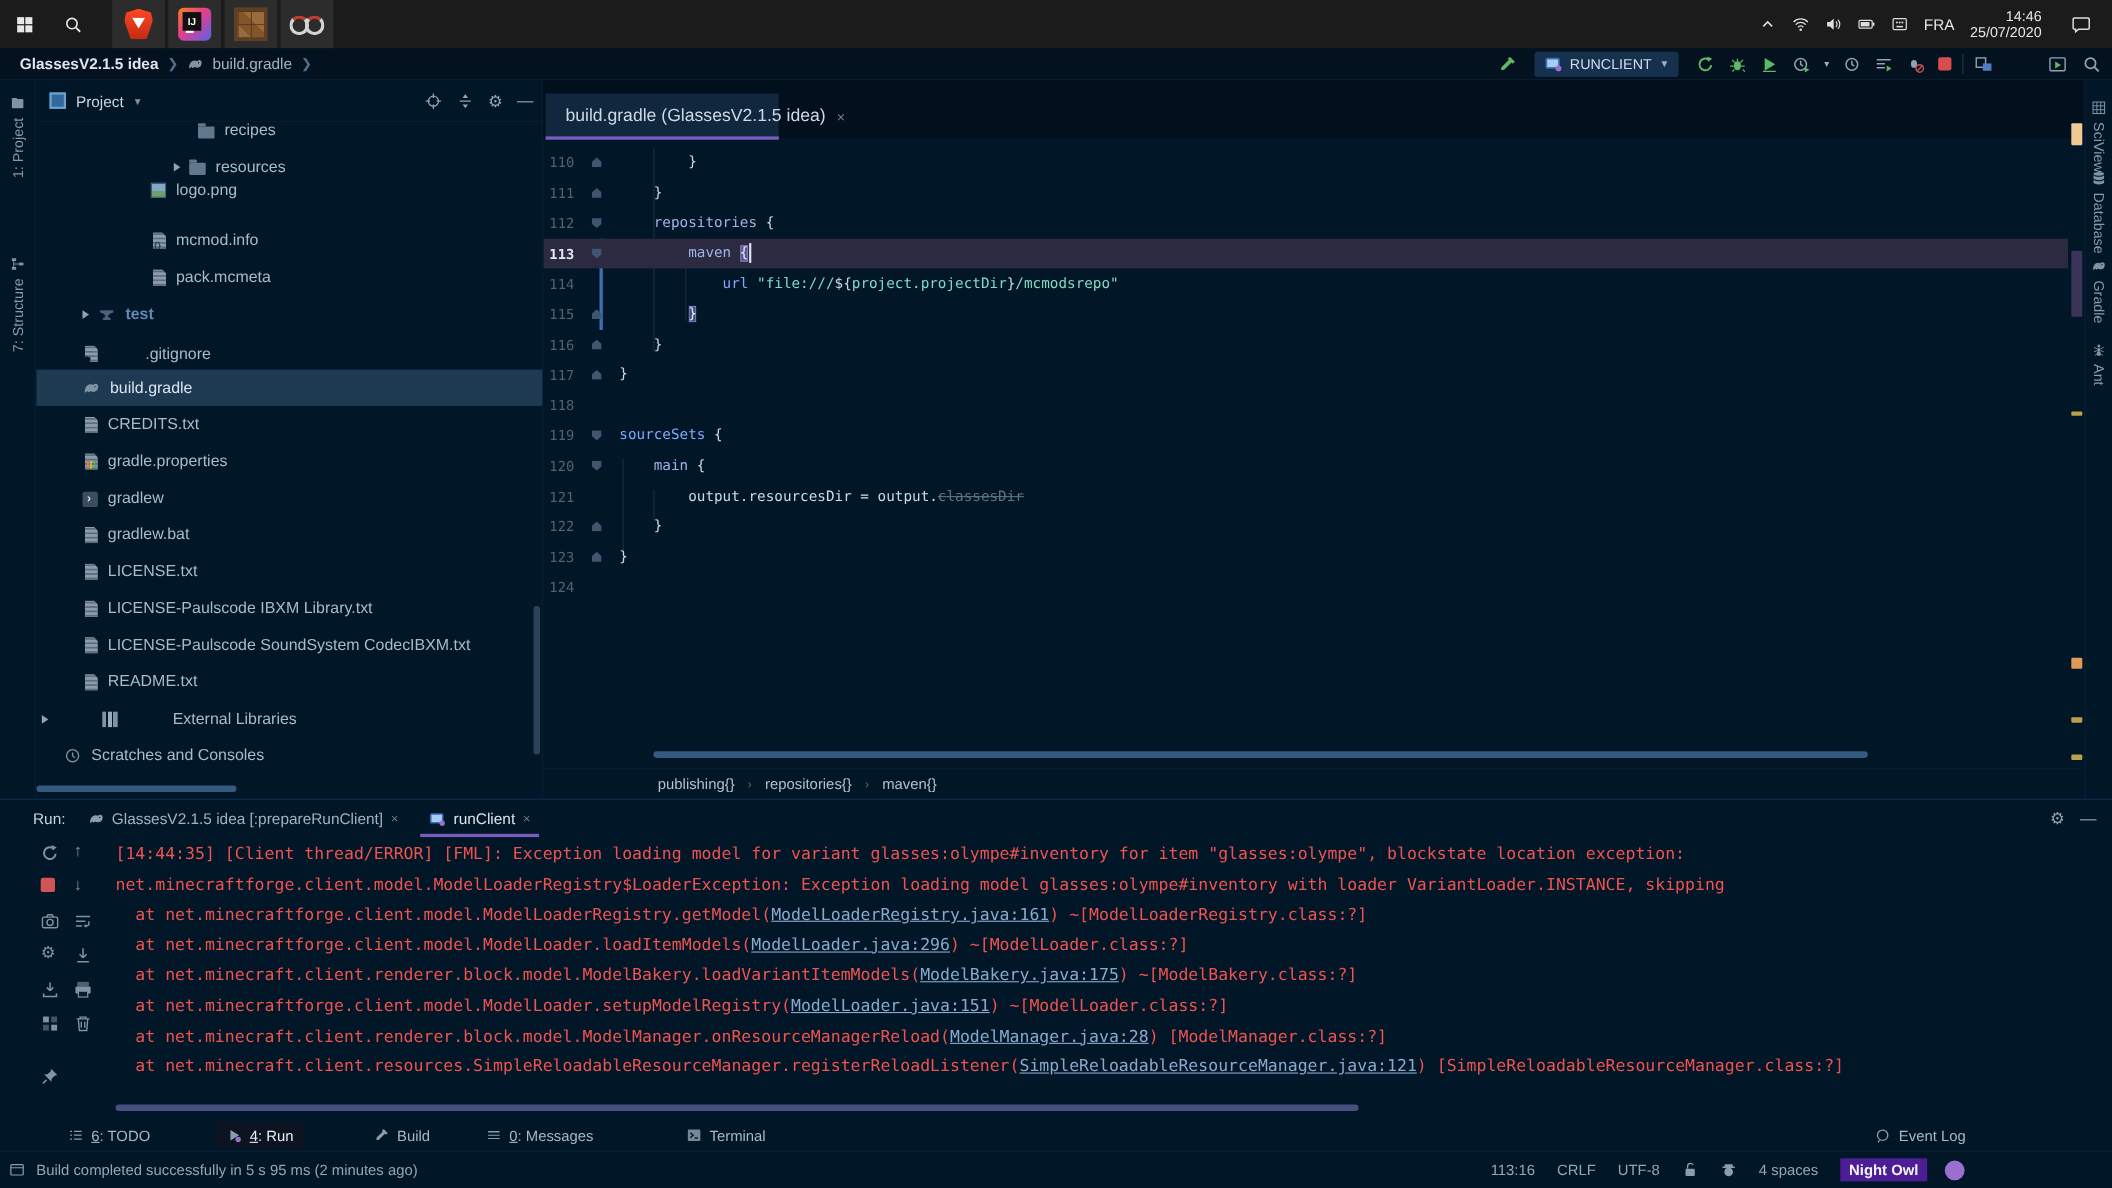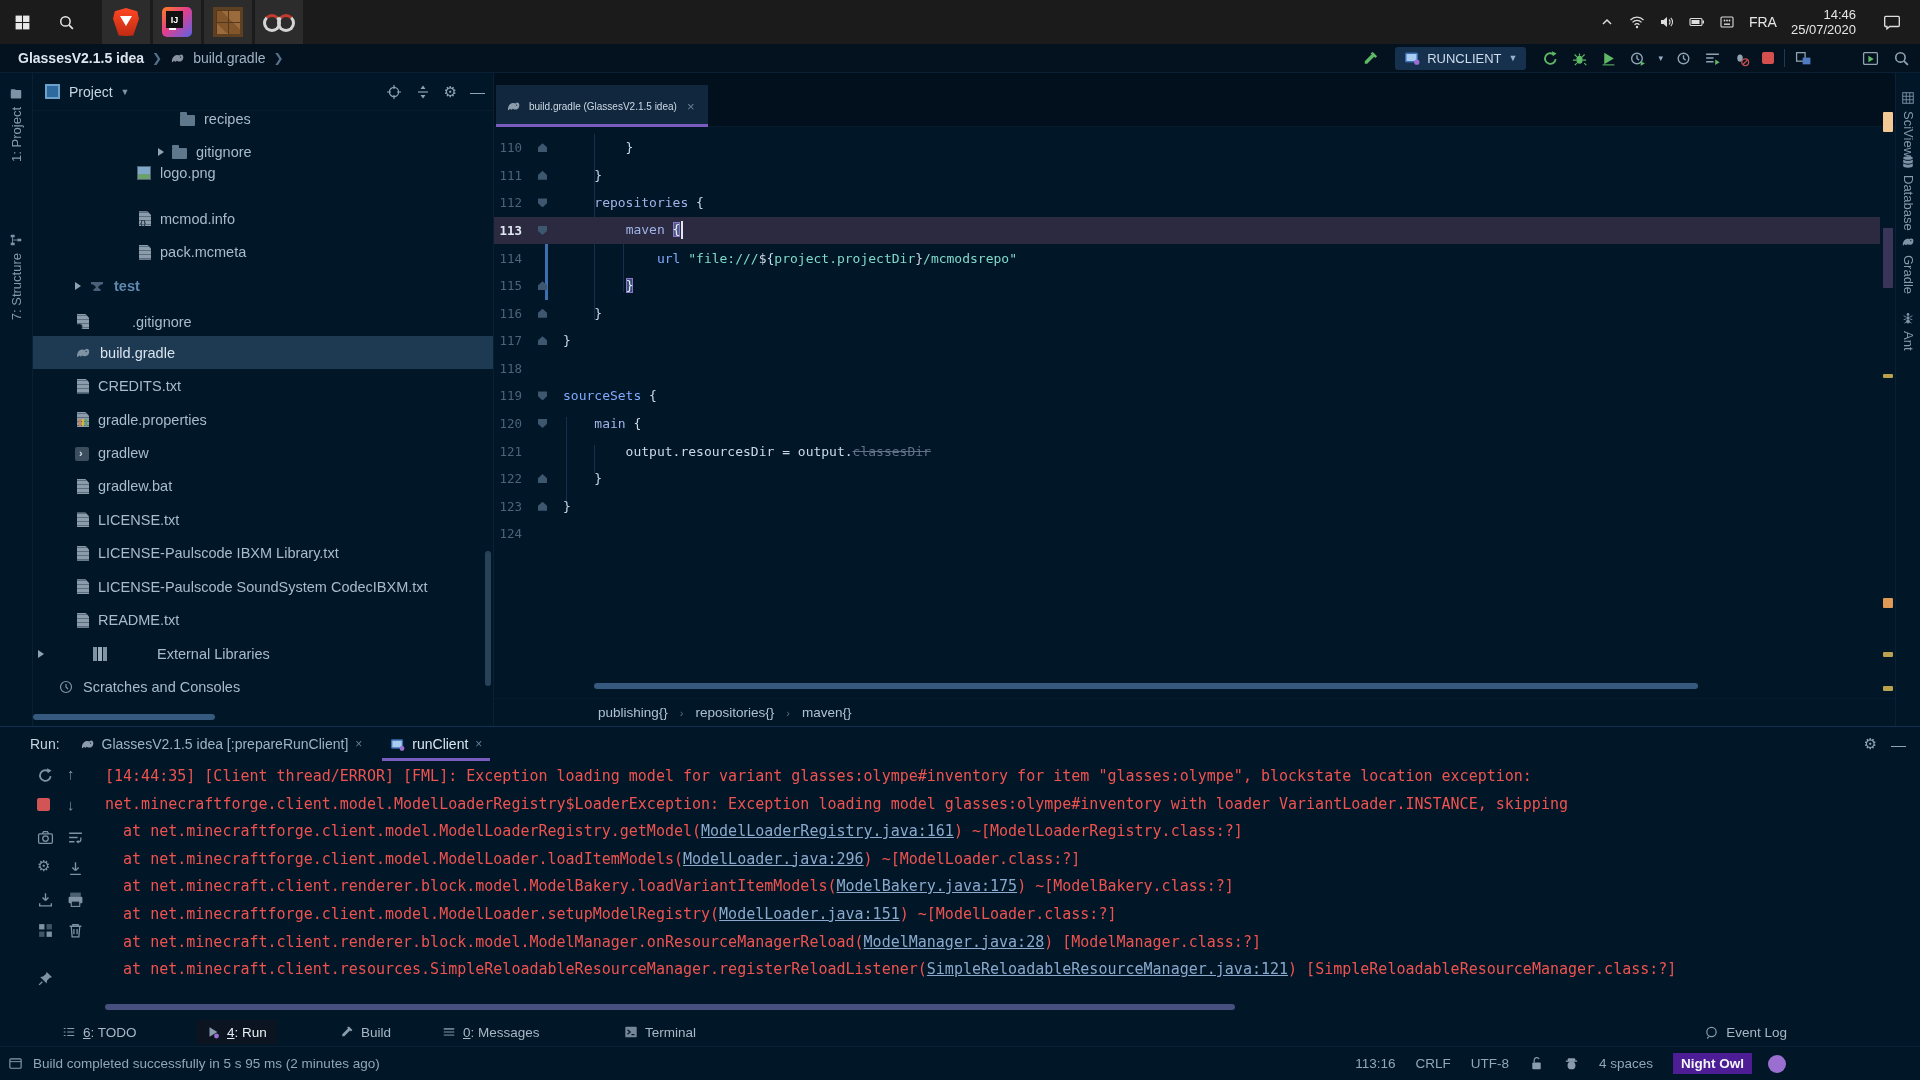--- a/index.html
+++ b/index.html
@@ -85,21 +85,21 @@
   .ti-shell:after{content:"›";position:absolute;left:4px;top:0px;color:#cfe0ee;font-weight:bold;font-size:11px;}
   .ti-lib{width:14px;height:14px;margin-top:1px;background:linear-gradient(90deg,#7f93a5 0 3.5px,#011627 3.5px 5px,#9aabb9 5px 8.5px,#011627 8.5px 10px,#7f93a5 10px 13.5px);}
   .pp-vscroll{position:absolute;right:2px;width:6px;border-radius:3px;background:#2a4258;}
   .pp-hscroll{position:absolute;left:0;height:6px;border-radius:3px;background:#35597f;}
 
   
   .editor{position:absolute;left:494px;top:73px;width:1401px;height:653px;background:#011627;}
   .tabbar{position:absolute;left:0;top:0;width:100%;height:54px;background:#020f1c;border-bottom:1px solid #071c2e;box-sizing:border-box;}
   .ed-tab{position:absolute;left:2px;top:12px;width:212px;height:42px;background:#10273d;display:flex;align-items:center;padding:0 10px;box-sizing:border-box;gap:8px;}
   .ed-tab .icon{width:15px;height:15px;color:#8b9cac;}
-  .ed-tab-label{font-size:10px;color:#cdd9e5;white-space:nowrap;}
+  .ed-tab-label{font-size:16px;color:#cdd9e5;white-space:nowrap;}
   .ed-tab-close{color:#6b7f92;font-size:13px;margin-left:2px;}
   .ed-tab-underline{position:absolute;left:0;bottom:0;width:100%;height:3px;background:#7a5bbe;}
   .ed-body{position:absolute;left:0;top:54px;width:100%;height:571px;overflow:hidden;}
   .code-line{position:absolute;left:0;width:100%;height:27.57px;display:flex;align-items:center;font-family:"DejaVu Sans Mono",monospace;font-size:13px;}
   .cl-num{width:28px;text-align:right;color:#4b6479;font-size:12.5px;flex:none;}
   .cl-num.cur{color:#dfe9f2;font-weight:bold;}
   .cl-fold{width:41px;flex:none;display:flex;justify-content:center;}
   .fold{width:9px;height:9px;background:#3d576f;}
   .fold.up{clip-path:polygon(50% 0,100% 45%,100% 100%,0 100%,0 45%);}
   .fold.down{clip-path:polygon(0 0,100% 0,100% 55%,50% 100%,0 55%);}
@@ -393,21 +393,21 @@
       </div>
     </div>
     <div id="tree">
         <div class="tree-row" style="top: 29px; padding-left: 147px;">
           <span class="ti ti-folder"></span>
           <span class="tree-label">recipes</span>
         </div>
         <div class="tree-row" style="top: 62.45px; padding-left: 125px;">
           <span class="tree-arrow"></span>
           <span class="ti ti-folder"></span>
-          <span class="tree-label">gitignore</span>
+          <span class="tree-label">resources</span>
         </div>
         <div class="tree-row" style="top: 83px; padding-left: 104px;">
           <span class="ti ti-image"></span>
           <span class="tree-label">logo.png</span>
         </div>
         <div class="tree-row" style="top: 129.35px; padding-left: 104px;">
           <span class="ti ti-json"></span>
           <span class="tree-label">mcmod.info</span>
         </div>
         <div class="tree-row" style="top: 162.8px; padding-left: 104px;">

